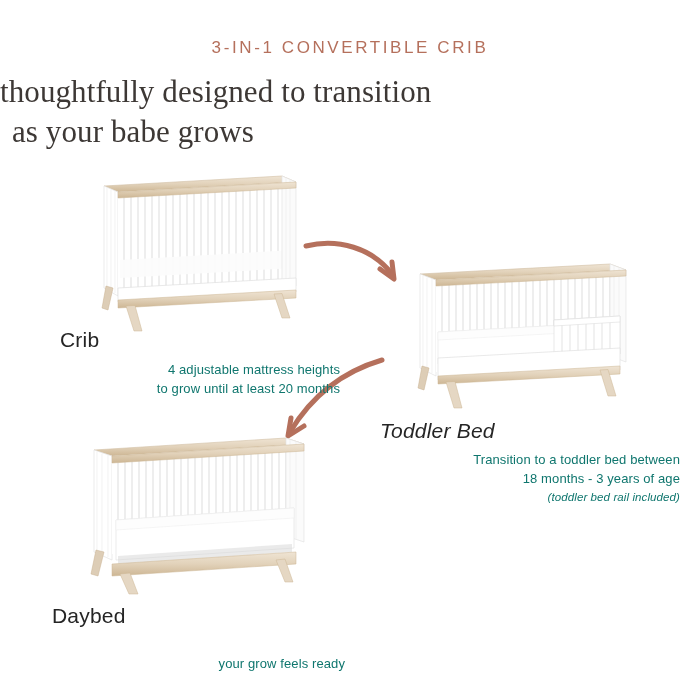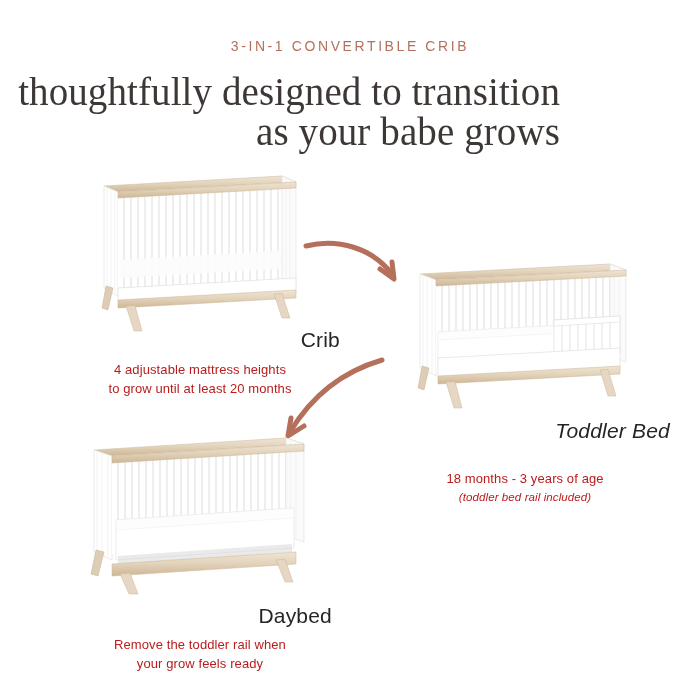--- a/index.html
+++ b/index.html
@@ -18,58 +18,58 @@
   }
 
   
   .eyebrow {
     position: absolute;
     top: 38px;
     left: 0;
     width: 700px;
     text-align: center;
     font-family: "Liberation Sans", sans-serif;
-    font-size: 14px;
+    font-size: 17px;
     font-weight: 400;
     letter-spacing: 2.6px;
     color: #b5705c;
   }
   .headline {
     position: absolute;
     top: 72px;
     left: 0;
     width: 560px;
-    text-align: right;
+    text-align: left;
     font-family: "Liberation Serif", serif;
-    font-size: 39px;
+    font-size: 31px;
     font-weight: 400;
     line-height: 40px;
     color: #3d3835;
     letter-spacing: 0.1px;
   }
   .headline .l2 { display: block; margin-left: 12px; }
 
   
   .cap-title {
     position: absolute;
-    text-align: right;
+    text-align: left;
     font-family: "Liberation Sans", sans-serif;
     font-size: 21px;
     font-weight: 400;
     color: #252525;
     letter-spacing: 0.2px;
   }
   .cap-body {
     position: absolute;
-    text-align: center;
+    text-align: right;
     font-family: "Liberation Sans", sans-serif;
     font-size: 13px;
     font-weight: 400;
     line-height: 19px;
-    color: #b91c1c;
+    color: #0f766e;
     letter-spacing: 0.1px;
   }
   .cap-note {
     display: block;
     font-size: 11.5px;
     line-height: 19px;
     font-style: italic;
   }
 
   #crib-title   { left: 60px;  top: 328px; width: 280px; }
@@ -326,24 +326,24 @@
   </svg>
 
   <div class="cap-title" id="crib-title">Crib</div>
   <div class="cap-body" id="crib-body">
     <span>4 adjustable mattress heights</span><br>
     <span>to grow until at least 20 months</span>
   </div>
 
   <div class="cap-title" id="toddler-title">Toddler Bed</div>
   <div class="cap-body" id="toddler-body">
-    <br>
+    <span>Transition to a toddler bed between</span><br>
     <span>18 months - 3 years of age</span>
     <span class="cap-note">(toddler bed rail included)</span>
   </div>
 
   <div class="cap-title" id="daybed-title">Daybed</div>
   <div class="cap-body" id="daybed-body">
-    <span>Remove the toddler rail when</span><br>
+    <br>
     <span>your grow feels ready</span>
   </div>
 
 </div>
 
 </body></html>

